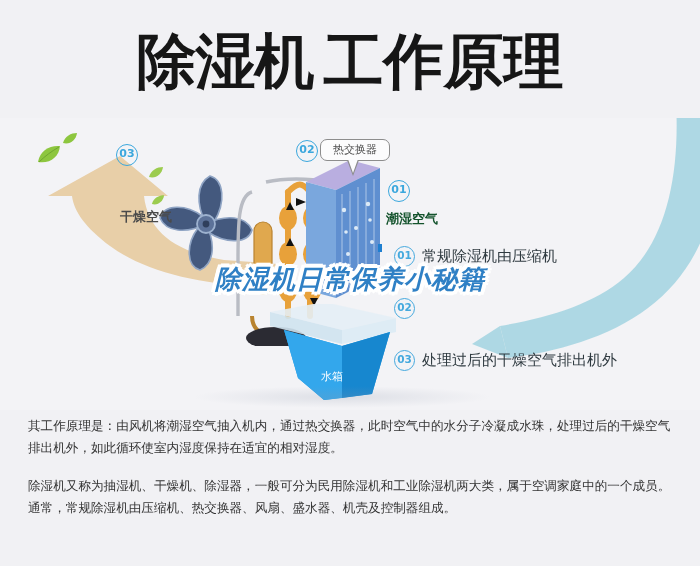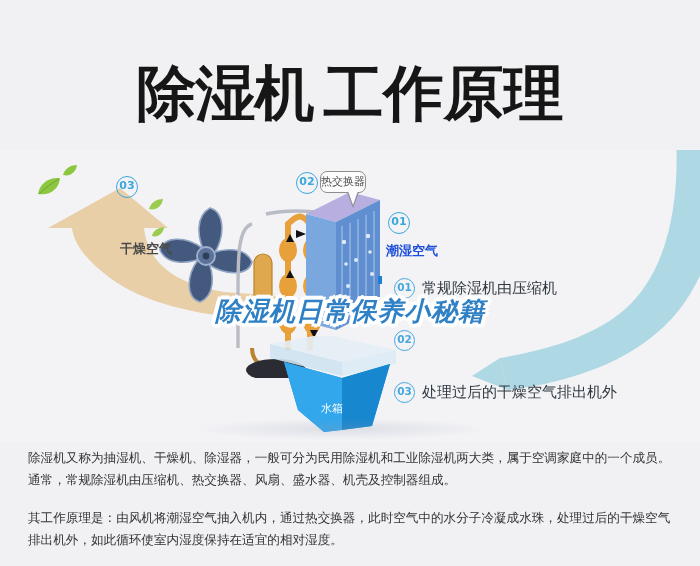--- a/index.html
+++ b/index.html
@@ -3,21 +3,21 @@
 <meta charset="utf-8">
 <style>
   html,body{margin:0;padding:0;}
   body{
     width:700px;height:566px;
     background:#f1f1f4;
     font-family:"DejaVu Sans","Liberation Sans",sans-serif;
     overflow:hidden;
     position:relative;
   }
-  #page{position:relative;width:700px;height:440px;margin-top:32px;}
+  #page{position:relative;width:700px;height:440px;}
 
   
   .header{
     position:absolute;left:0;top:0;width:700px;height:122px;
     background:#f1f1f4;
     display:flex;align-items:center;justify-content:center;
   }
   .header-title{
     font-size:60px;line-height:1;font-weight:700;color:#161616;
     letter-spacing:0px;white-space:nowrap;
@@ -67,27 +67,27 @@
     position:absolute;width:20px;height:20px;border-radius:50%;
     border:1.6px solid #3ba7dd;color:#3ba7dd;
     font-size:11px;font-weight:700;line-height:17px;text-align:center;
     background:transparent;
     font-family:"DejaVu Sans","Liberation Sans",sans-serif;
   }
   .lbl{
     position:absolute;color:#4a4a4a;font-size:13px;font-weight:600;
     white-space:nowrap;
   }
-  .lbl-blue{color:#1d4ed8;text-align:right;}
+  .lbl-blue{color:#14532d;text-align:right;}
 
   
   .callout{
     position:absolute;border:1.4px solid #8d8d8d;border-radius:7px;
     background:rgba(255,255,255,.75);
-    padding:2px 0 3px;font-size:11px;color:#4d4d4d;white-space:nowrap;
+    padding:2px 12px 3px;font-size:11px;color:#4d4d4d;white-space:nowrap;
   }
   .callout:after{
     content:"";position:absolute;left:26px;bottom:-16px;
     width:0;height:0;border-left:6px solid transparent;
     border-right:6px solid transparent;border-top:16px solid #8d8d8d;
   }
   .callout:before{
     content:"";position:absolute;left:27px;bottom:-13px;z-index:2;
     width:0;height:0;border-left:5px solid transparent;
     border-right:5px solid transparent;border-top:14px solid #fbfbfd;
@@ -269,17 +269,17 @@
       <div class="step-num">03</div>
       <div class="step-text">处理过后的干燥空气排出机外</div>
     </div>
   </div>
 
   <div class="watermark">
     <span class="watermark-text">除湿机日常保养小秘籍</span>
   </div>
 
   <div class="body-copy">
+    <p>其工作原理是：由风机将潮湿空气抽入机内，通过热交换器，此时空气中的水分子冷凝成水珠，处理过后的干燥空气排出机外，如此循环使室内湿度保持在适宜的相对湿度。</p>
     <p>除湿机又称为抽湿机、干燥机、除湿器，一般可分为民用除湿机和工业除湿机两大类，属于空调家庭中的一个成员。通常，常规除湿机由压缩机、热交换器、风扇、盛水器、机壳及控制器组成。</p>
-    <p>其工作原理是：由风机将潮湿空气抽入机内，通过热交换器，此时空气中的水分子冷凝成水珠，处理过后的干燥空气排出机外，如此循环使室内湿度保持在适宜的相对湿度。</p>
   </div>
 
 </div>
 
 </body></html>

